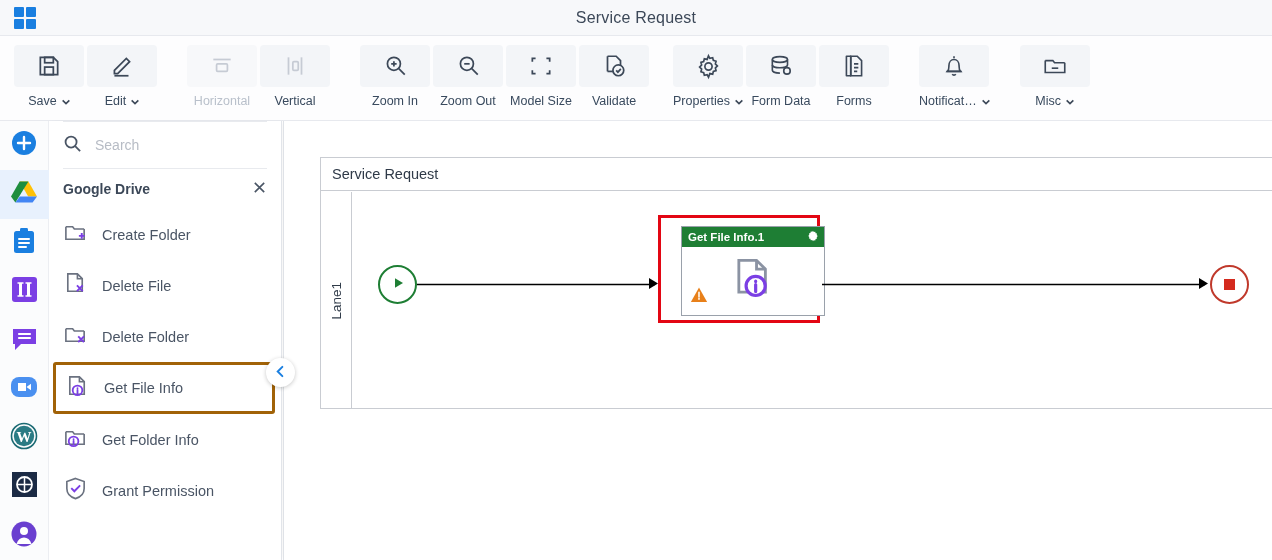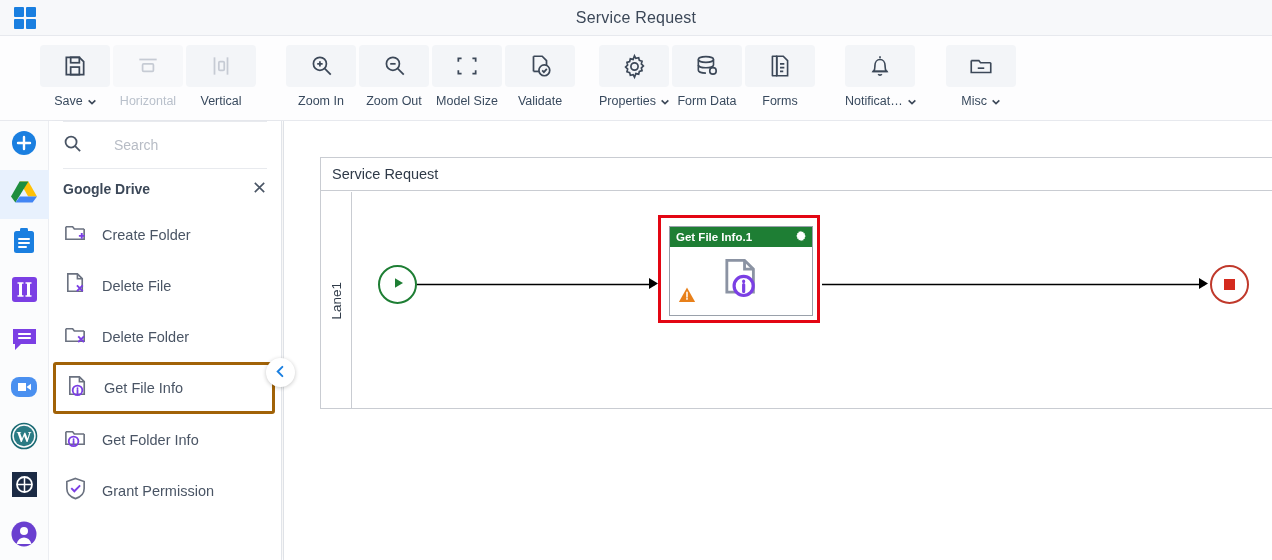--- a/index.html
+++ b/index.html
@@ -28,21 +28,21 @@
   .titlebar-title {
     width: 100%; text-align: center;
     font-size: 16px; color: #3c4858; letter-spacing: .2px;
   }
 
   
   .toolbar {
     position: absolute; top: 36px; left: 0; width: 1272px; height: 85px;
     background: #fdfdfe;
     border-bottom: 1px solid #e7e9ee;
-    display: flex; align-items: flex-start; padding-left: 40px; padding-top: 9px;
+    display: flex; align-items: flex-start; padding-left: 14px; padding-top: 9px;
   }
   .tb-item {
     display: flex; flex-direction: column; align-items: center;
     margin-right: 3px; cursor: pointer; user-select: none;
   }
   .tb-gap { margin-right: 30px; }
   .tb-gap2 { margin-right: 24px; }
   .tb-icon-box {
     width: 70px; height: 42px; background: #f3f5f8; border-radius: 4px;
     display: flex; align-items: center; justify-content: center;
@@ -79,21 +79,21 @@
   .panel-title {
     height: 61px; display: flex; align-items: center; padding-left: 14px;
     font-size: 14.5px; font-weight: bold; color: #3c4858; letter-spacing: .45px;
   }
   .panel-sep { height: 1px; background: #e8eaee; margin: 0 14px; }
   .search-row {
     height: 46px; display: flex; align-items: center; padding-left: 14px; gap: 13px;
   }
   .search-row input {
     border: none; outline: none; font-size: 14px; color: #3c4858;
-    background: transparent; width: 150px; font-family: "Liberation Sans", sans-serif; margin-left: 19px;
+    background: transparent; width: 150px; font-family: "Liberation Sans", sans-serif;
   }
   .search-row input::placeholder { color: #b7bcc5; }
   .group-head {
     height: 40px; display: flex; align-items: center; justify-content: space-between;
     padding: 0 14px 0 14px;
   }
   .group-name { font-size: 14px; font-weight: bold; color: #3c4858; }
   .group-close { cursor: pointer; }
   .lib-item {
     height: 51px; display: flex; align-items: center; gap: 14px; padding-left: 14px;
@@ -155,21 +155,21 @@
   .end-event i { width: 11px; height: 11px; background: #d42a1e; display: block; }
 
   .flow1 { position: absolute; left: 65px; top: 91px; width: 245px; height: 3px; }
   .flow2 { position: absolute; left: 470px; top: 91px; width: 390px; height: 3px; }
 
   .task-wrap {
     position: absolute; left: 306px; top: 23px; width: 162px; height: 108px;
     border: 3px solid #e30613;
   }
   .task {
-    position: absolute; left: 8px; top: 8px; width: 144px; height: 90px;
+    position: absolute; left: 20px; top: 8px; width: 144px; height: 90px;
     border: 1px solid #9aa1ab; background: #ffffff;
   }
   .task-head {
     height: 20px; background: #1e7e34; color: #ffffff;
     display: flex; align-items: center; justify-content: space-between;
     padding: 0 5px 0 6px; font-size: 11.5px; font-weight: bold;
   }
   .task-body { position: relative; height: 69px; }
   .task-warn { position: absolute; left: 8px; bottom: 8px; }
   .task-img { position: absolute; left: 50%; top: 8px; transform: translateX(-50%); }
@@ -202,20 +202,36 @@
       <div class="tb-label">
         <span>Save</span>
         <span class="chev">
           <svg width="10" height="10" viewBox="0 0 12 12" fill="none" stroke="#3c4858" stroke-width="1.9">
               <path d="M2 4l4 4 4-4"></path>
             </svg>
         </span>
       </div>
     </div>
 
+    <div class="tb-item tb-gap">
+      <div class="tb-icon-box">
+        <svg width="26" height="26" viewBox="0 0 24 24" fill="none" stroke="#3c4858" stroke-width="1.6">
+          <path d="M5 16L16 5l3 3L8 19H5z"></path>
+            <path d="M5 21h13"></path>
+        </svg>
+      </div>
+      <div class="tb-label">
+        <span>Edit</span>
+        <span class="chev">
+          <svg width="10" height="10" viewBox="0 0 12 12" fill="none" stroke="#3c4858" stroke-width="1.9">
+              <path d="M2 4l4 4 4-4"></path>
+            </svg>
+        </span>
+      </div>
+    </div>
 
     <div class="tb-item disabled">
       <div class="tb-icon-box">
         <svg width="26" height="26" viewBox="0 0 24 24" fill="none" stroke="#c6cbd4" stroke-width="1.6">
           <path d="M4 6h16"></path>
             <rect x="7" y="10" width="10" height="7" rx="1"></rect>
         </svg>
       </div>
       <div class="tb-label">
         <span>Horizontal</span>

